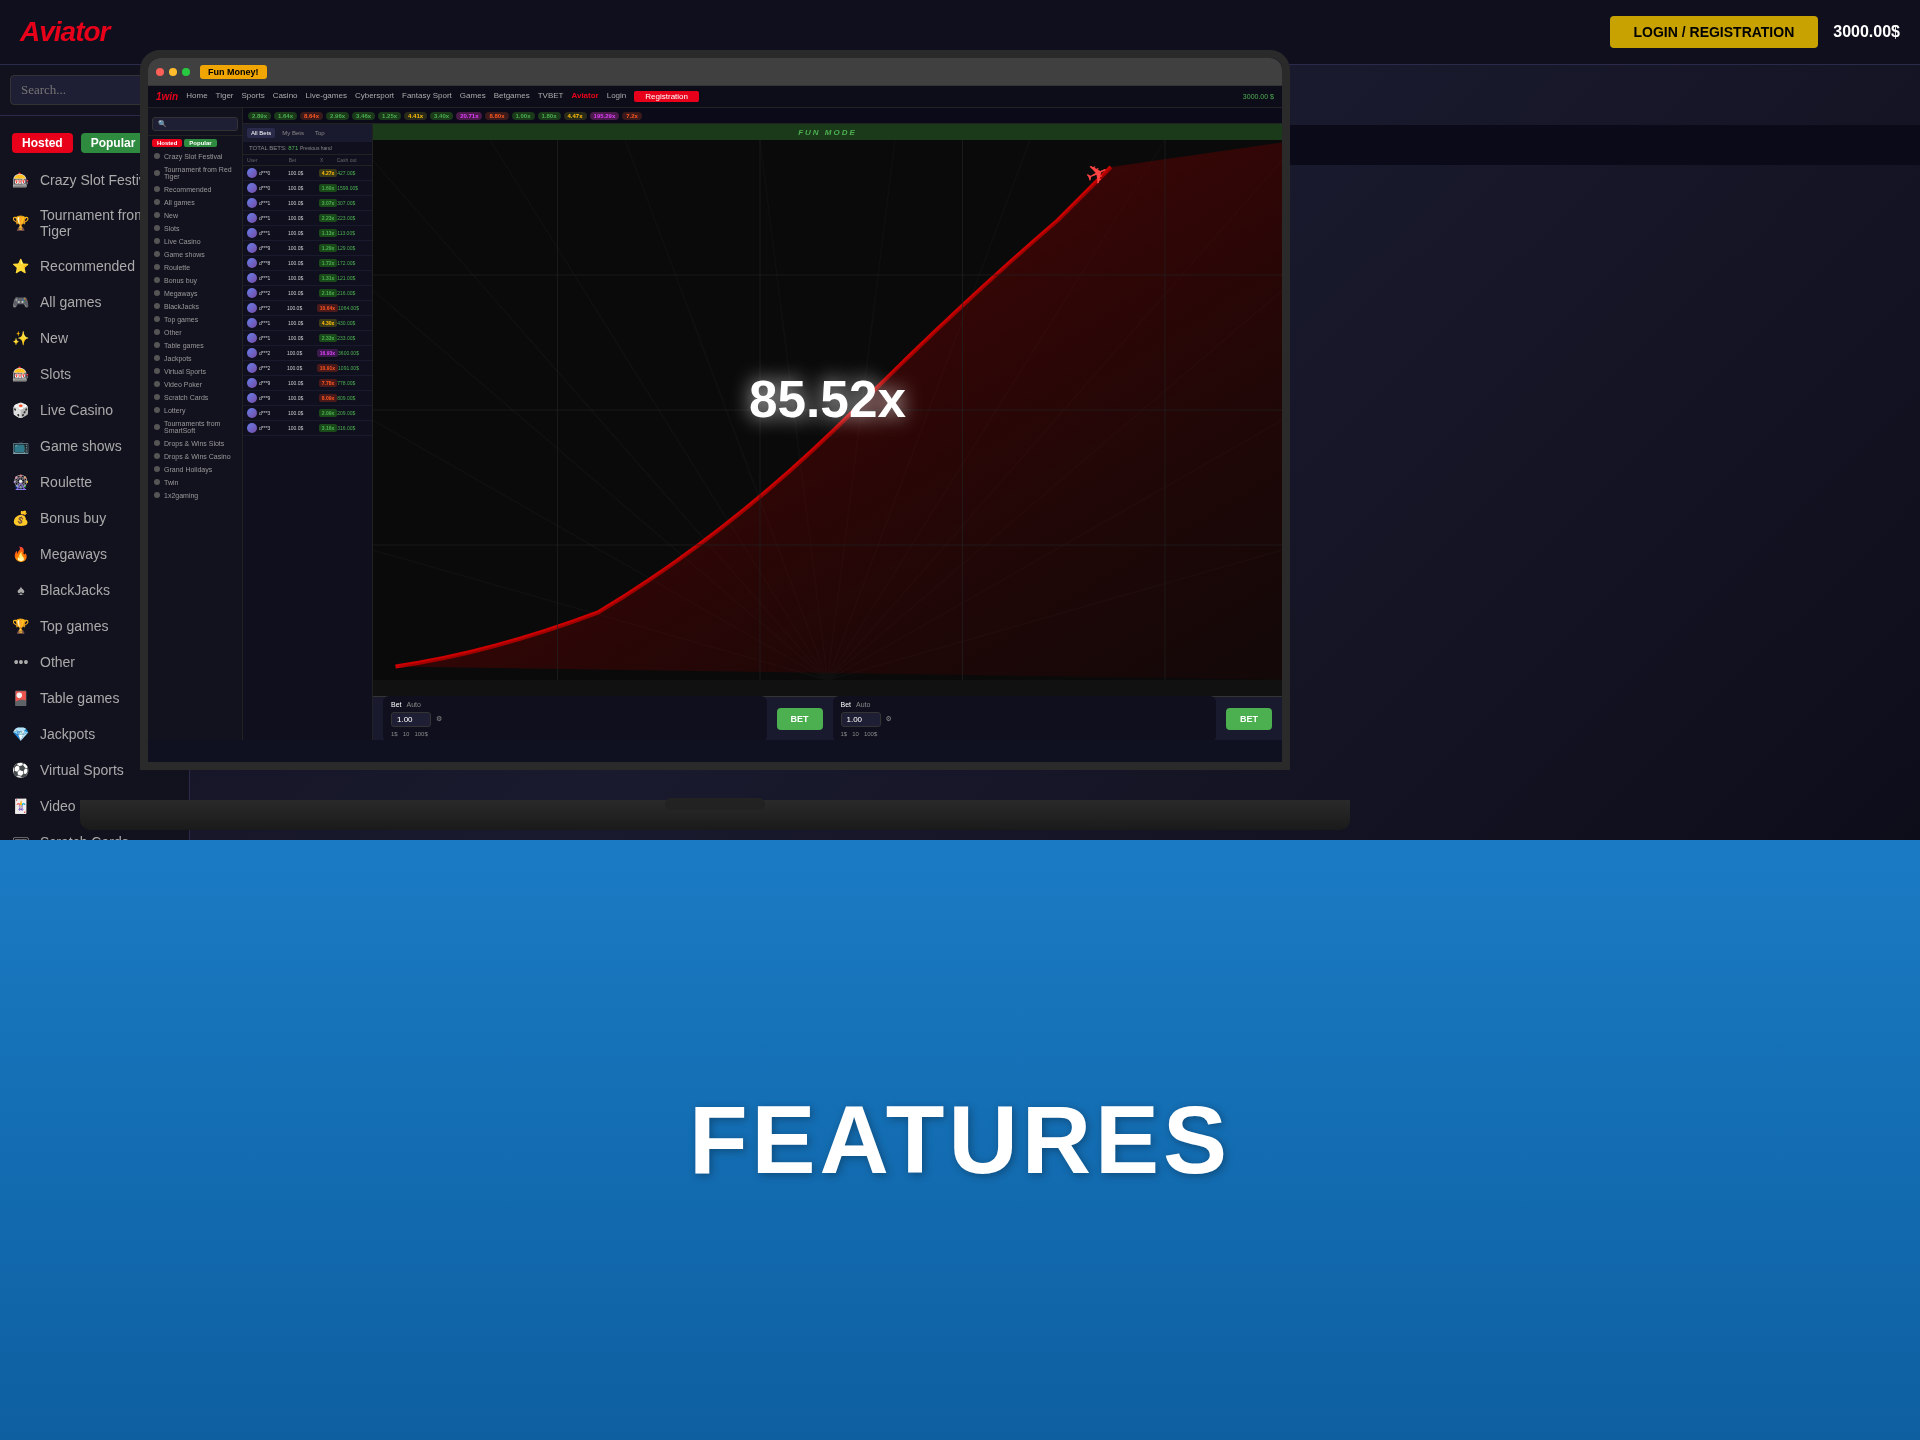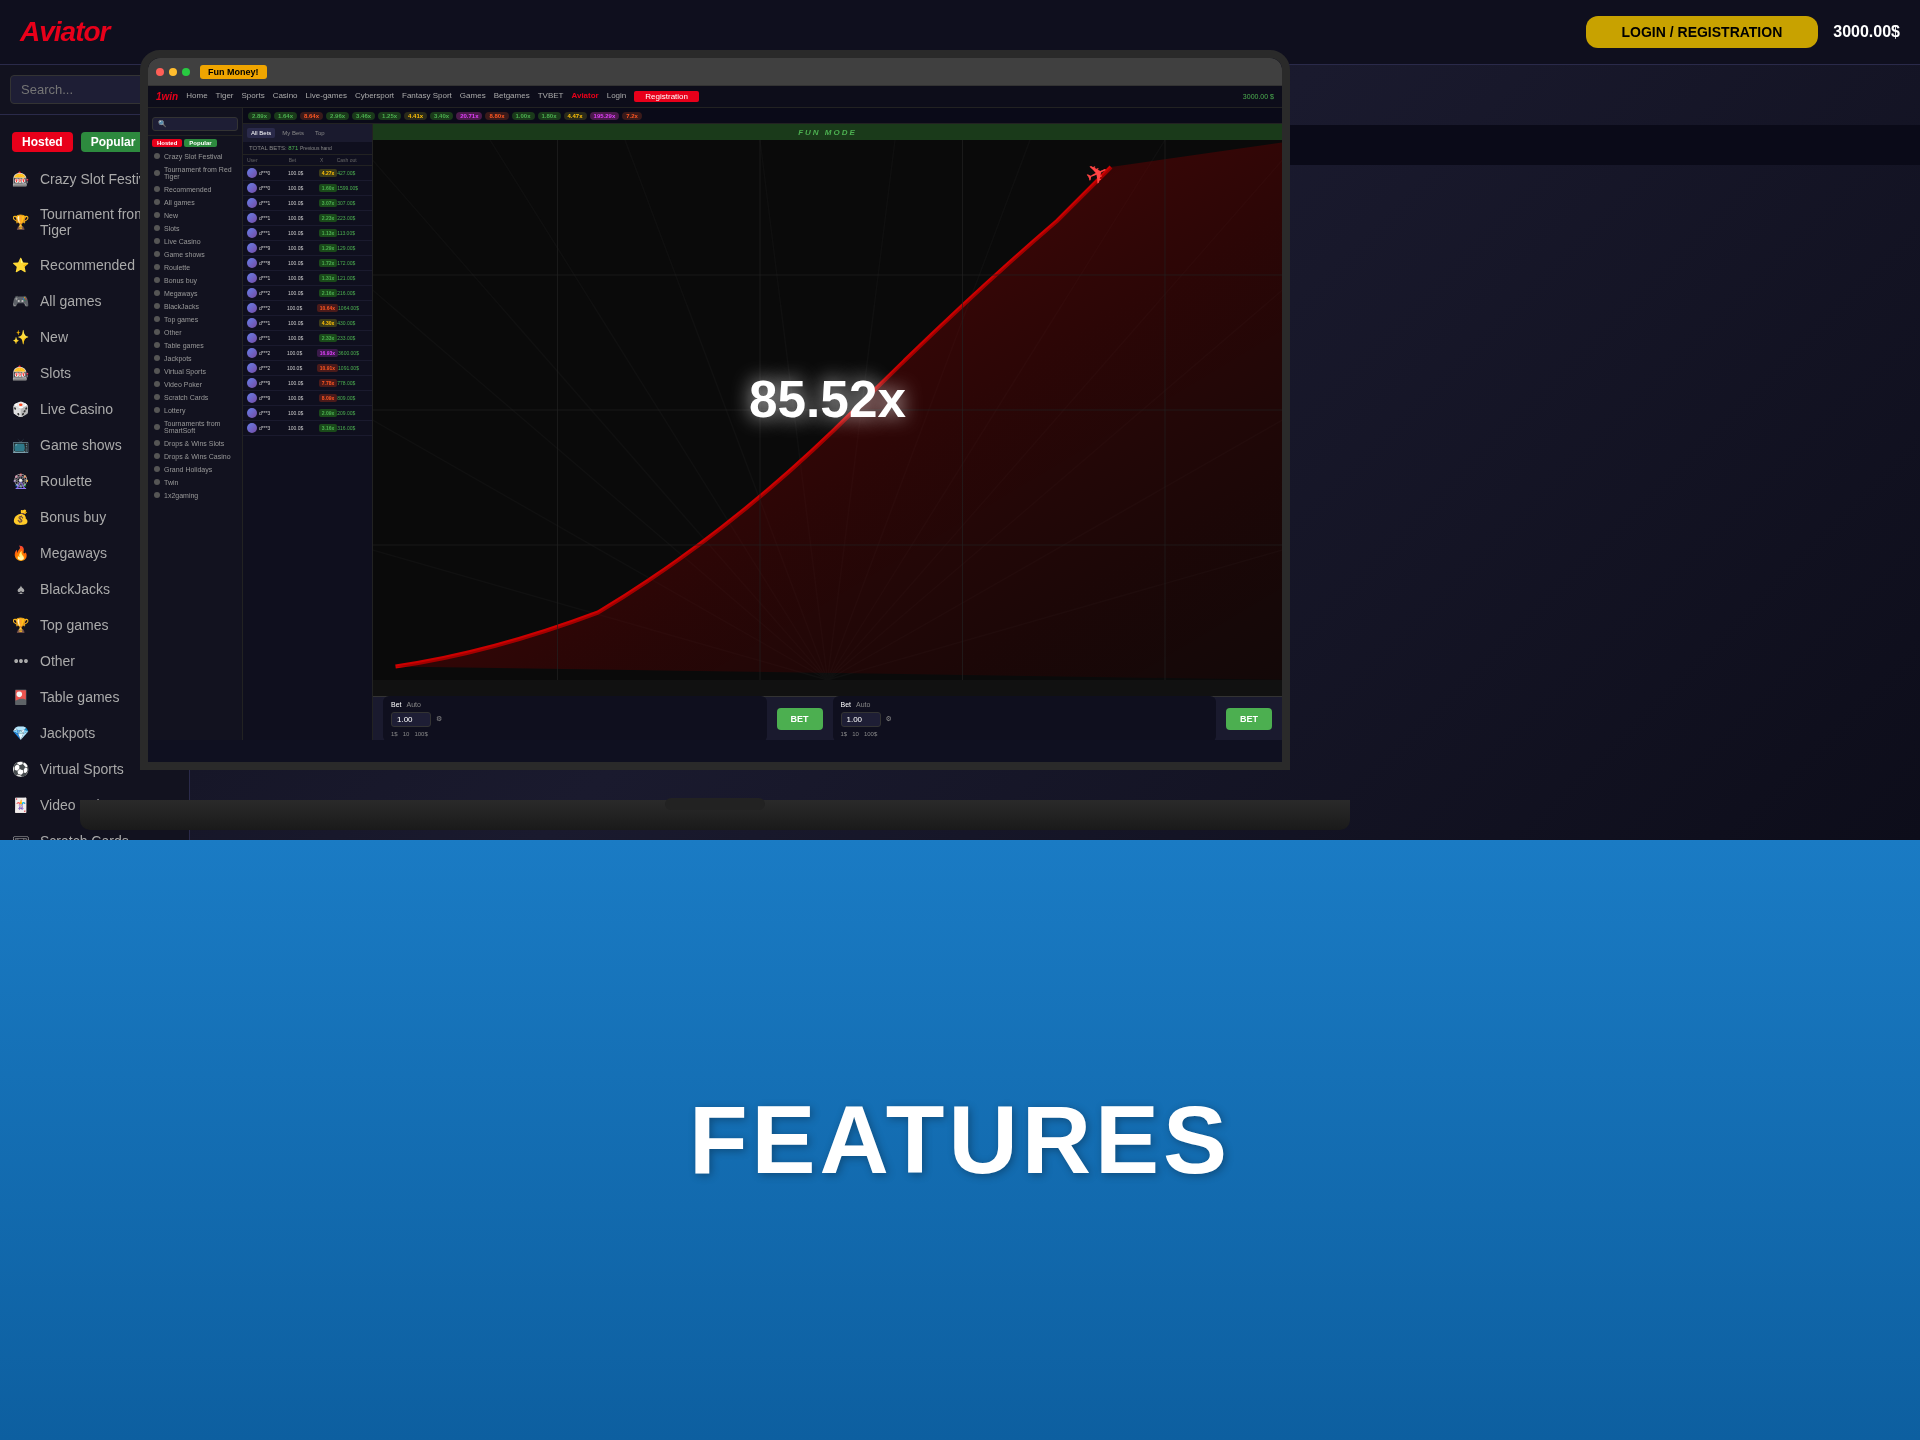--- a/index.html
+++ b/index.html
@@ -45,22 +45,22 @@
       margin-left: auto;
       display: flex;
       align-items: center;
       gap: 15px;
     }
 
     .login-btn {
       background: #c8a200;
       color: #000;
       border: none;
-      padding: 8px 36px;
-      border-radius: 12px;
+      padding: 8px 24px;
+      border-radius: 4px;
       font-weight: bold;
       font-size: 14px;
       cursor: pointer;
     }
 
     .balance-display {
       color: #fff;
       font-size: 16px;
       font-weight: bold;
     }
@@ -89,20 +89,21 @@
 
     .search-input {
       width: 100%;
       background: #1e1e35;
       border: 1px solid #333;
       border-radius: 4px;
       color: #fff;
       padding: 6px 10px;
       font-size: 13px;
       outline: none;
+      font-family: Liberation Serif, serif;
     }
 
     .sidebar-section {
       padding: 8px 0;
     }
 
     .sidebar-item {
       display: flex;
       align-items: center;
       padding: 9px 12px;

